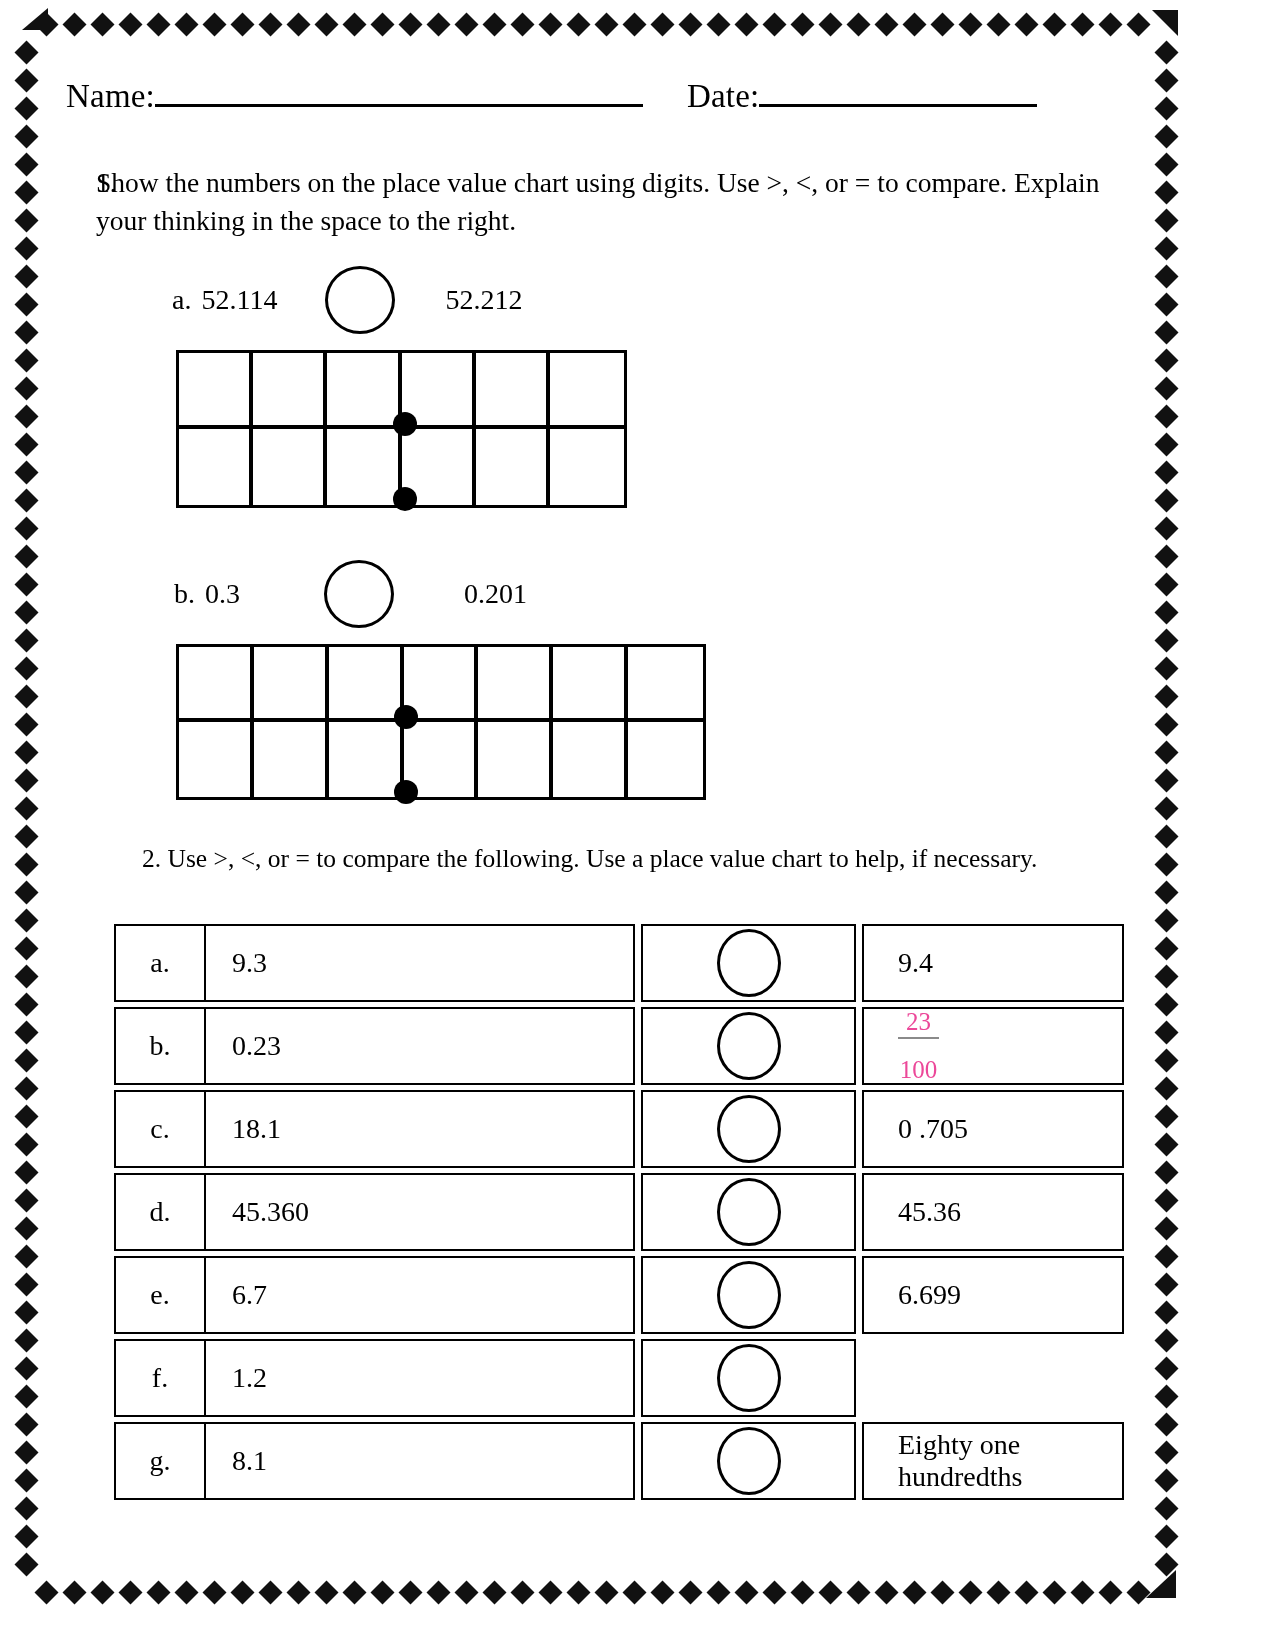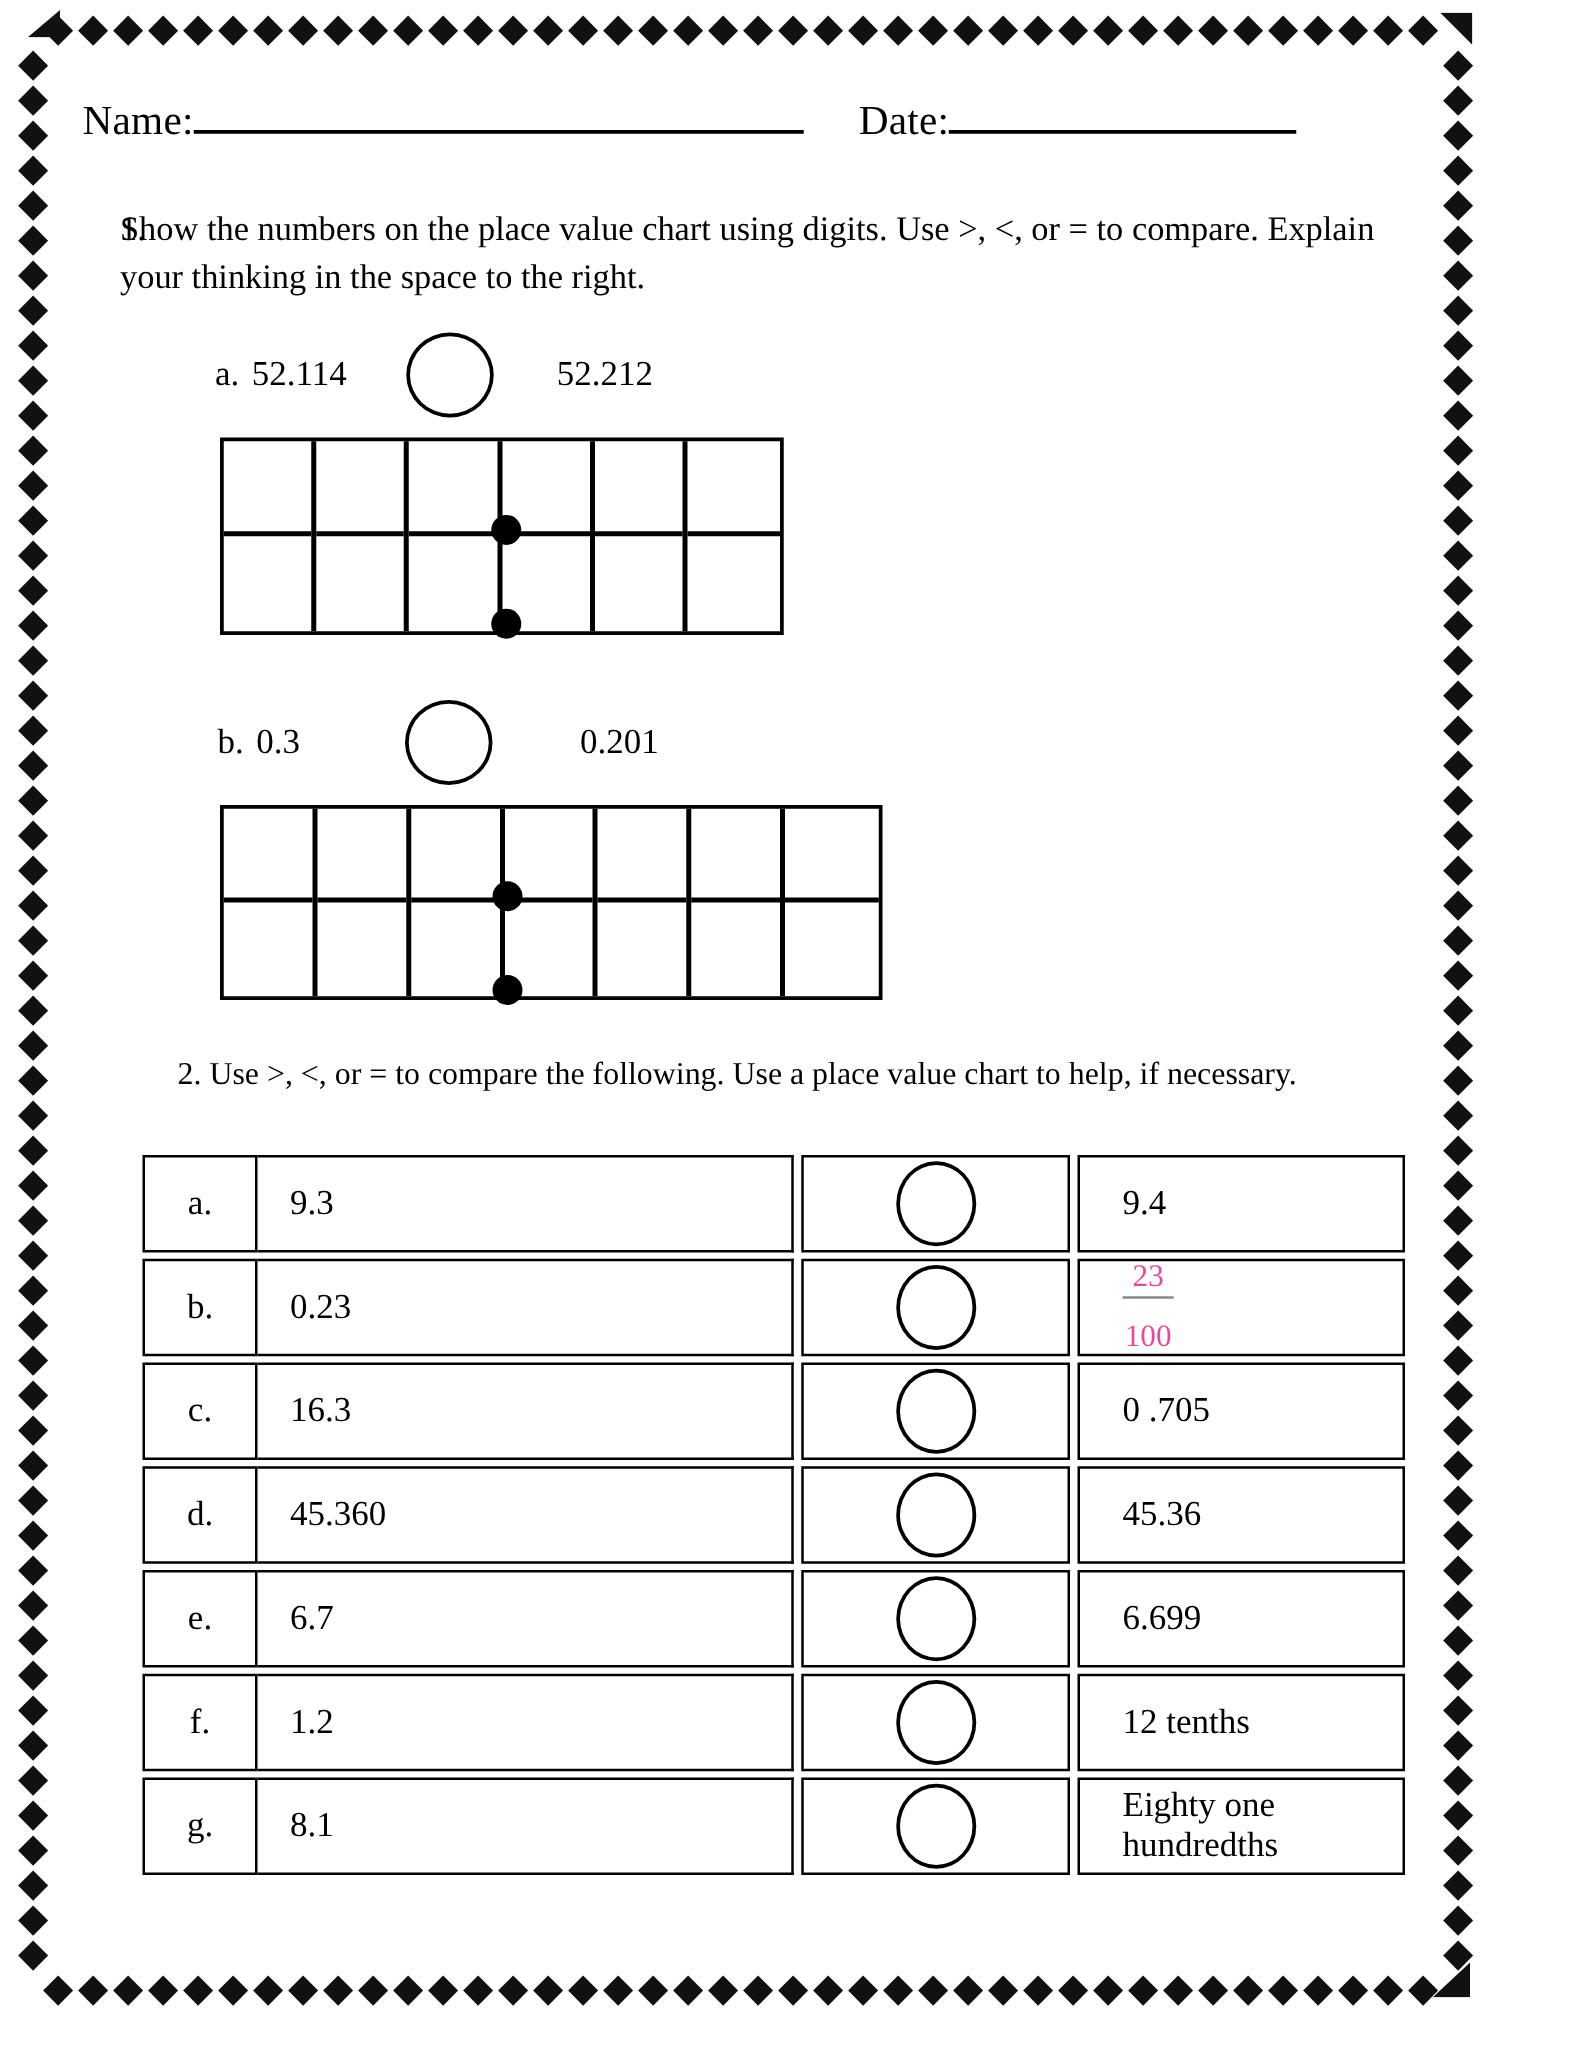--- a/index.html
+++ b/index.html
@@ -523,21 +523,21 @@
         </div>
         <div class="cell c-right">
           <div class="frac">
             <span class="num">23</span>
             <span class="den">100</span>
           </div>
         </div>
       </div>
       <div class="q2-row">
         <div class="cell c-label">c.</div>
-        <div class="cell c-left">16.3</div>
+        <div class="cell c-left">18.1</div>
         <div class="cell c-mid">
           <div class="oval o2"></div>
         </div>
         <div class="cell c-right">0 .705</div>
       </div>
       <div class="q2-row">
         <div class="cell c-label">d.</div>
         <div class="cell c-left">45.360</div>
         <div class="cell c-mid">
           <div class="oval o2"></div>
@@ -551,21 +551,20 @@
           <div class="oval o2"></div>
         </div>
         <div class="cell c-right">6.699</div>
       </div>
       <div class="q2-row">
         <div class="cell c-label">f.</div>
         <div class="cell c-left">1.2</div>
         <div class="cell c-mid">
           <div class="oval o2"></div>
         </div>
-        <div class="cell c-right">12 tenths</div>
       </div>
       <div class="q2-row">
         <div class="cell c-label">g.</div>
         <div class="cell c-left">8.1</div>
         <div class="cell c-mid">
           <div class="oval o2"></div>
         </div>
         <div class="cell c-right">Eighty one hundredths</div>
       </div>
     </div>

